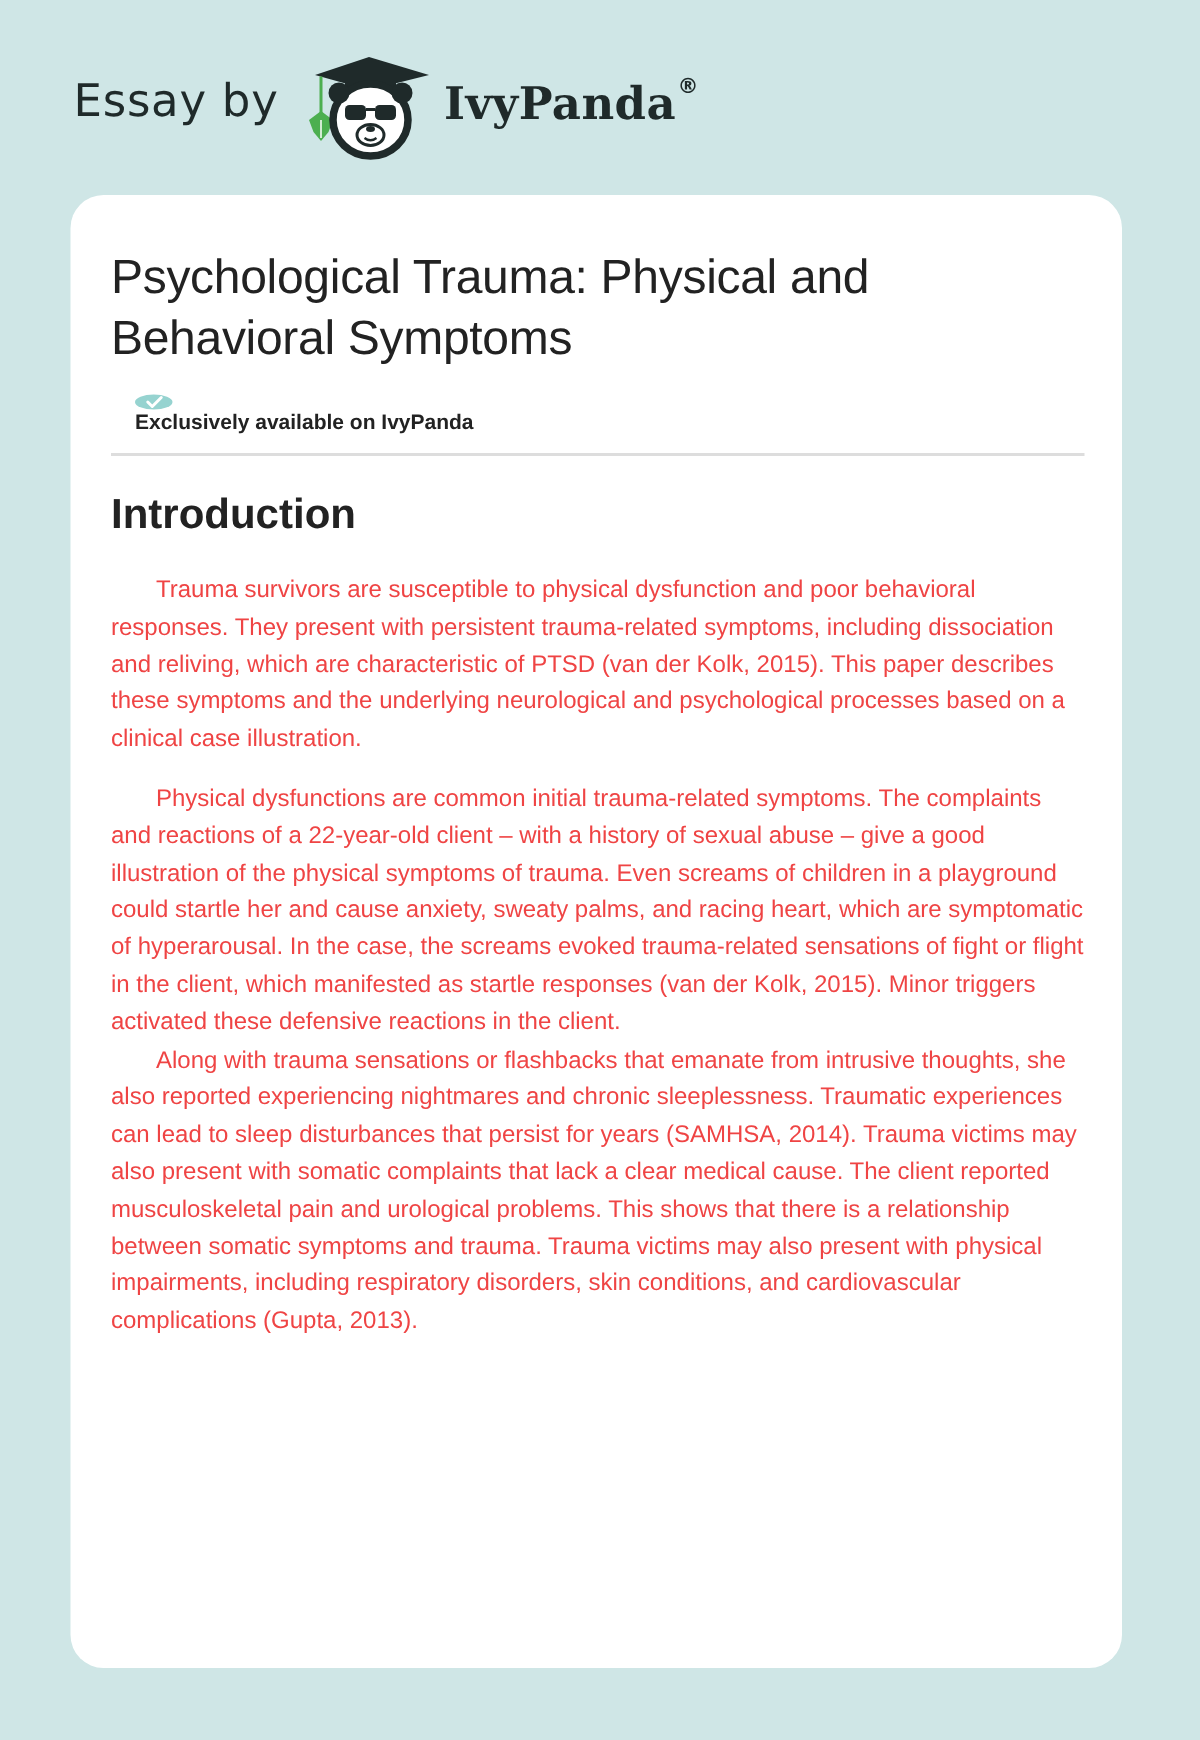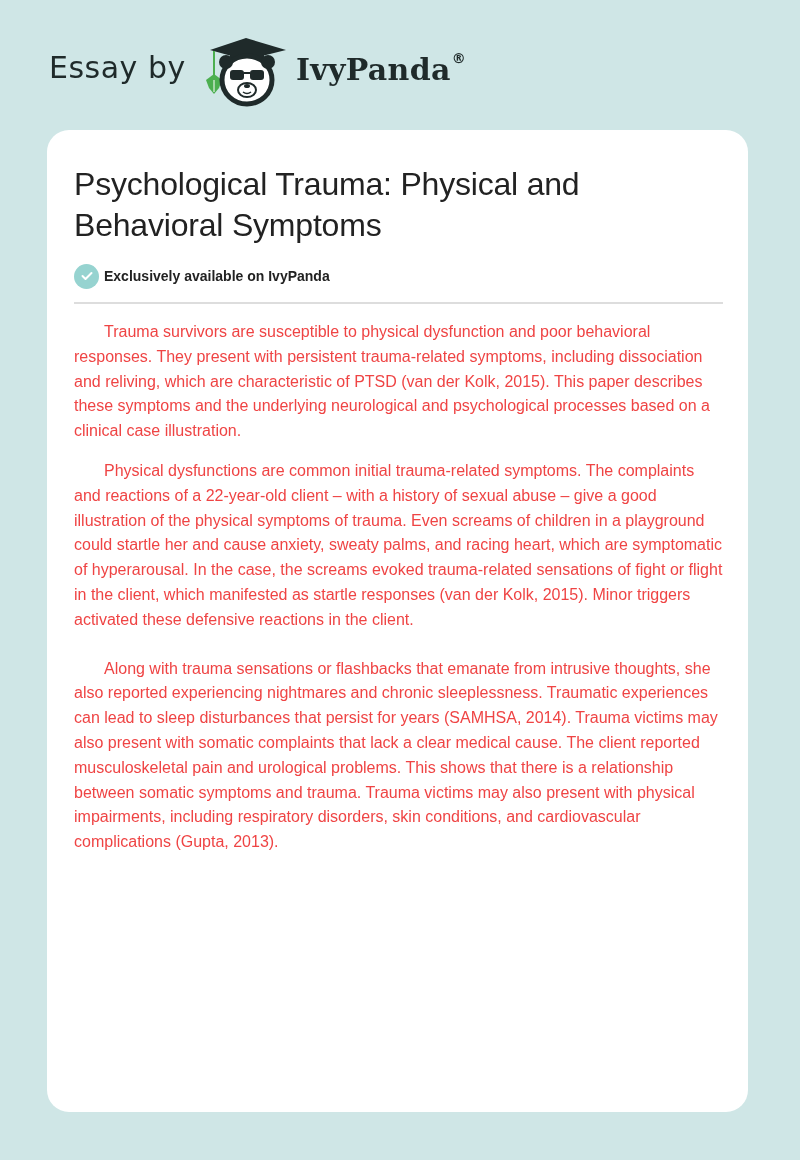--- a/index.html
+++ b/index.html
@@ -79,24 +79,24 @@
       width: 640px;
       font-size: 32px;
       line-height: 41px;
       font-weight: normal;
       color: #222;
       letter-spacing: -0.2px;
     }
     .badge-row {
       position: absolute;
       top: 133px;
-      left: 0;
+      left: 16px;
       display: flex;
-      align-items: center;
       height: 26px;
+      flex-direction: column;
     }
     .badge-icon {
       width: 25px;
       height: 25px;
       border-radius: 50%;
       background: #96d3d0;
       display: flex;
       align-items: center;
       justify-content: center;
       margin-right: 5px;
@@ -130,21 +130,21 @@
     p {
       margin: 0;
       font-size: 16px;
       line-height: 24.8px;
       text-indent: 30px;
       color: #ef4444;
     }
     .sec-intro h2 { margin-bottom: 16px; }
     .sec-phys { margin-top: 15px; }
     .sec-phys h2 { margin-bottom: 15px; }
-    .sec-phys p + p { margin-top: 24px; }
+    .sec-phys p + p { margin-top: 1px; }
   </style>
 </head>
 <body>
 
 <div class="brand-bar">
   <span class="essay-by">Essay by</span>
   <div class="panda-logo">
     <svg width="92" height="72" viewBox="0 0 92 72" xmlns="http://www.w3.org/2000/svg">
 
       <polygon points="10,14 46,2 86,14 46,24" fill="#1f2a2a"></polygon>
@@ -182,20 +182,21 @@
           <path d="M1.5,5 L4.5,8 L10.5,2" stroke="#ffffff" stroke-width="2" fill="none" stroke-linecap="round" stroke-linejoin="round"></path>
         </svg>
       </span>
       <span class="badge-text">Exclusively available on IvyPanda</span>
     </div>
 
     <div class="divider"></div>
 
     <div class="content">
       <section class="sec-intro">
+        <h2>Introduction</h2>
         <p>Trauma survivors are susceptible to physical dysfunction and poor behavioral responses. They present with persistent trauma-related symptoms, including dissociation and reliving, which are characteristic of PTSD (van der Kolk, 2015). This paper describes these symptoms and the underlying neurological and psychological processes based on a clinical case illustration.</p>
       </section>
 
       <section class="sec-phys">
         <p>Physical dysfunctions are common initial trauma-related symptoms. The complaints and reactions of a 22-year-old client – with a history of sexual abuse – give a good illustration of the physical symptoms of trauma. Even screams of children in a playground could startle her and cause anxiety, sweaty palms, and racing heart, which are symptomatic of hyperarousal. In the case, the screams evoked trauma-related sensations of fight or flight in the client, which manifested as startle responses (van der Kolk, 2015). Minor triggers activated these defensive reactions in the client.</p>
         <p>Along with trauma sensations or flashbacks that emanate from intrusive thoughts, she also reported experiencing nightmares and chronic sleeplessness. Traumatic experiences can lead to sleep disturbances that persist for years (SAMHSA, 2014). Trauma victims may also present with somatic complaints that lack a clear medical cause. The client reported musculoskeletal pain and urological problems. This shows that there is a relationship between somatic symptoms and trauma. Trauma victims may also present with physical impairments, including respiratory disorders, skin conditions, and cardiovascular complications (Gupta, 2013).</p>
       </section>
     </div>
   </div>
 </div>

